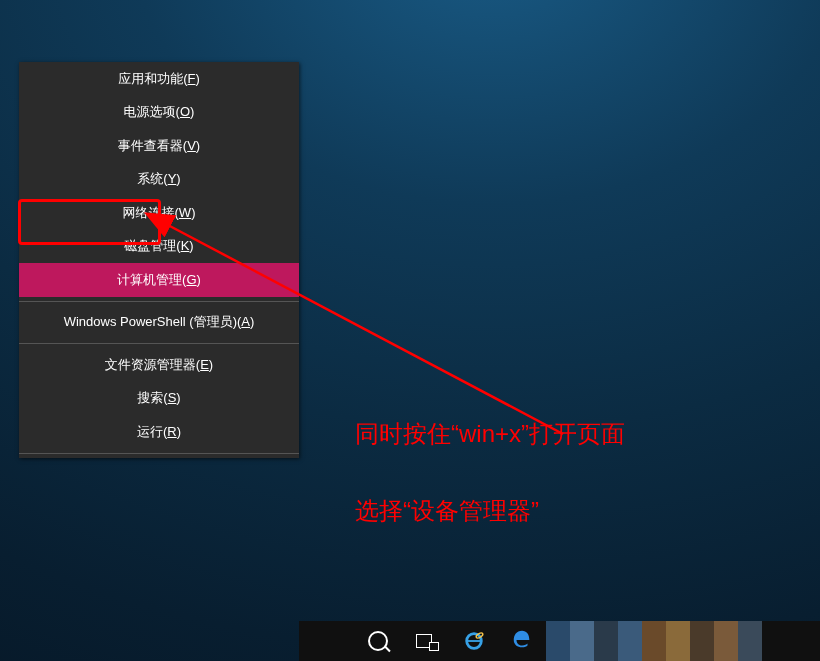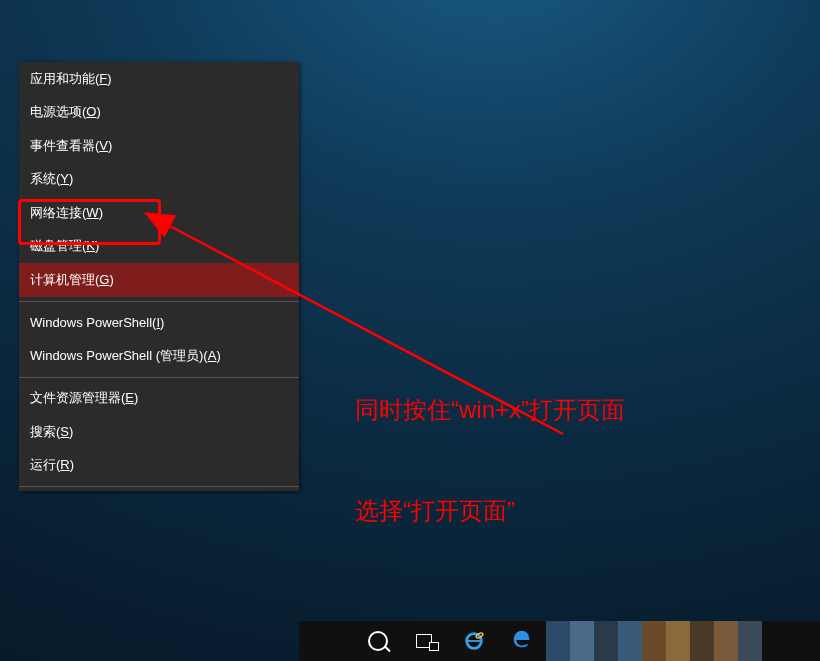--- a/index.html
+++ b/index.html
@@ -1,27 +1,27 @@
 <!DOCTYPE html>
 <html><head>
 <meta charset="utf-8">
 <style>
   html,body{margin:0;padding:0;width:820px;height:661px;overflow:hidden;font-family:"Microsoft YaHei","Segoe UI",sans-serif;background:#000}
   .desktop{position:relative;width:820px;height:661px;background:radial-gradient(ellipse 1200px 900px at 60% -10%,#195b86 0%,#0f3a58 30%,#0b2b42 55%,#081e30 80%,#061726 100%)}
   .menu{position:absolute;left:19px;top:62px;width:280px;background:#2b2b2b;box-shadow:1px 1px 4px rgba(0,0,0,.6)}
-  .menu-item{display:flex;align-items:center;justify-content:flex-start;padding:0 11px;height:33.5px;color:#fff;font-size:13px;cursor:default}
-  .menu-item.hover{background:#7f1d1d}
+  .menu-item{display:flex;align-items:center;justify-content:center;padding:0 11px;height:33.5px;color:#fff;font-size:13px;cursor:default}
+  .menu-item.hover{background:#be185d}
   .menu-sep{height:1px;background:#555;margin:4px 0}
   .menu-item u{text-decoration:underline}
   .submenu-arrow{color:#fff;font-size:12px}
   
   .highlight-box{position:absolute;left:18px;top:199px;width:137px;height:40px;border:3px solid #ff0000;border-radius:4px;pointer-events:none}
   
   .annotation{position:absolute;color:#ff0000;font-size:24px;font-family:"Microsoft YaHei",sans-serif;white-space:nowrap}
-  .anno1{left:355px;top:394px}
+  .anno1{left:355px;top:418px}
   .anno2{left:355px;top:495px}
   
   svg.arrow{position:absolute;left:0;top:0;pointer-events:none}
   
   .taskbar{position:absolute;left:299px;bottom:0;right:0;height:40px;background:#101010;display:flex;align-items:center}
   .taskbar-spacer{width:55px}
   .tb-btn{width:48px;height:40px;display:flex;align-items:center;justify-content:center;color:#fff}
   .tb-searchcircle{width:16px;height:16px;border:2px solid #fff;border-radius:50%;position:relative}
   .tb-searchcircle::after{content:"";position:absolute;width:7px;height:2px;background:#fff;transform:rotate(45deg);right:-5px;bottom:-1px}
   .taskview{position:relative;width:20px;height:14px}
@@ -59,23 +59,20 @@
         <div class="menu-item">
           <span>磁盘管理(<u>K</u>)</span>
         </div>
         <div class="menu-item hover">
           <span>计算机管理(<u>G</u>)</span>
         </div>
       </div>
     <div class="menu-sep"></div>
     <div id="menu-section-2">
         <div class="menu-item">
-          <span>Windows PowerShell(<u>I</u>)</span>
-        </div>
-        <div class="menu-item">
           <span>Windows PowerShell (管理员)(<u>A</u>)</span>
         </div>
       </div>
     <div class="menu-sep"></div>
     <div id="menu-section-3">
         <div class="menu-item">
           <span>文件资源管理器(<u>E</u>)</span>
         </div>
         <div class="menu-item">
           <span>搜索(<u>S</u>)</span>
@@ -92,21 +89,21 @@
   <svg class="arrow" width="820" height="661">
     <defs>
       <marker id="ah" markerWidth="12" markerHeight="10" refX="2" refY="5" orient="auto">
         <polygon points="0,0 12,5 0,10" fill="#ff0000"></polygon>
       </marker>
     </defs>
     <line x1="563" y1="434" x2="166" y2="224" stroke="#ff0000" stroke-width="2.5" marker-end="url(#ah)"></line>
   </svg>
 
   <div class="annotation anno1">同时按住“win+x”打开页面</div>
-  <div class="annotation anno2">选择“打开页面”</div>
+  <div class="annotation anno2">选择“设备管理器”</div>
 
   <div class="taskbar">
     <div class="taskbar-spacer"></div>
     <div class="tb-btn">
       <div>
           <div class="tb-searchcircle"></div>
         </div>
     </div>
     <div class="tb-btn">
       <div class="taskview">

